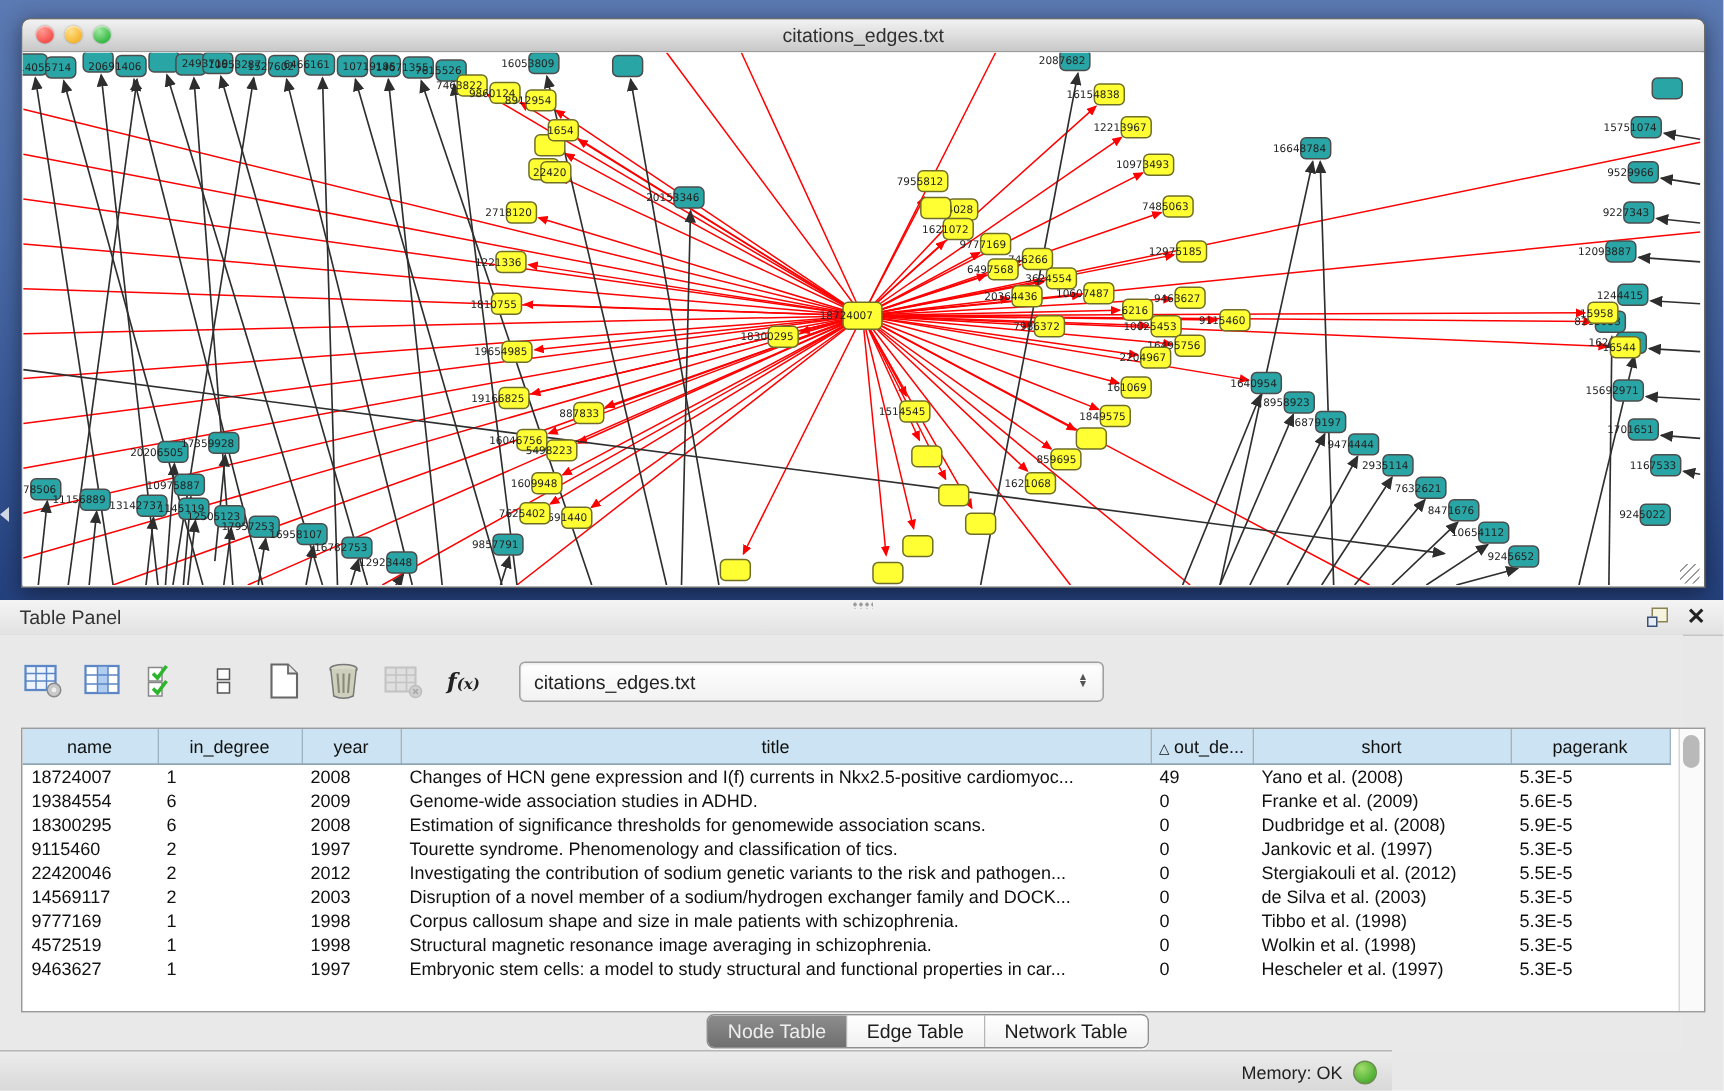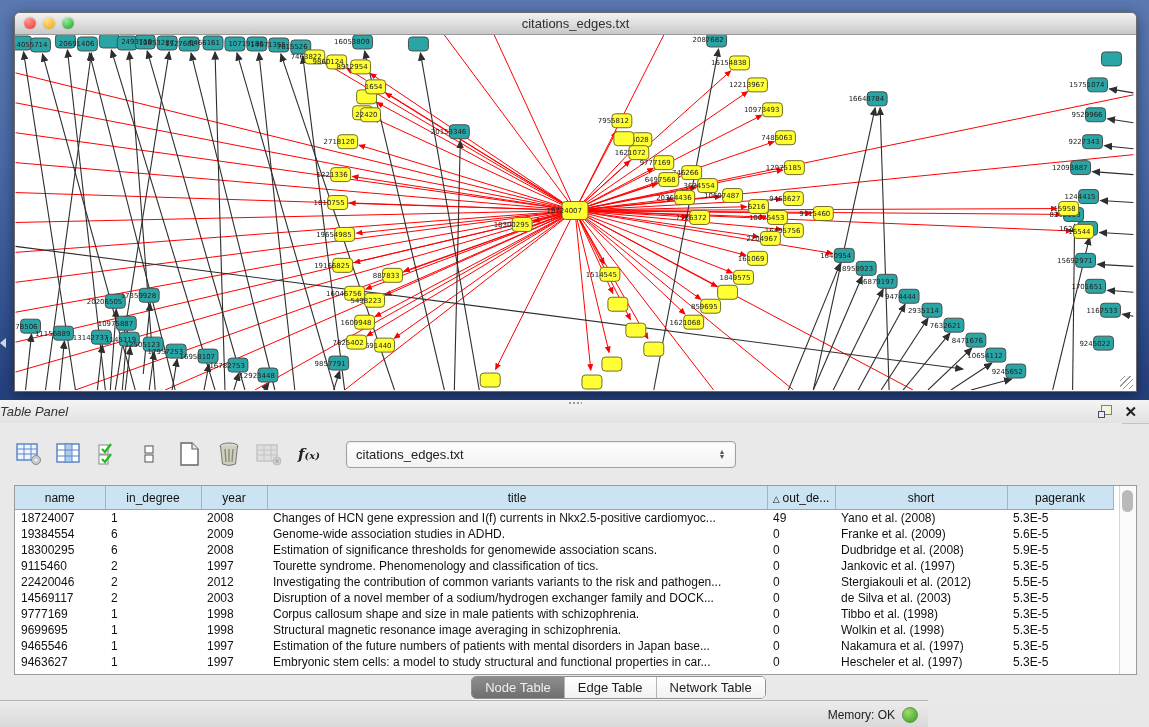--- a/index.html
+++ b/index.html
@@ -30,21 +30,21 @@
   .nlabel{font-family:"DejaVu Sans",sans-serif;font-size:7px;fill:#222;}
   .resize-grip{position:absolute;right:1px;bottom:1px;width:13px;height:13px;
     background:repeating-linear-gradient(135deg,transparent 0 3px,#9a9a9a 3px 4px);}
   .collapse-arrow{position:absolute;left:0px;top:338px;width:0;height:0;
     border-top:5px solid transparent;border-bottom:5px solid transparent;border-right:6px solid #cfd6e4;}
 
   
   .panel-header{position:absolute;left:0;top:400px;width:1149px;height:23px;
     background:linear-gradient(180deg,#f4f4f4,#e2e2e2);border-bottom:1px solid #c4c4c4;
     display:flex;align-items:center;}
-  .panel-title{font-size:13px;color:#333;flex:1;font-style:italic;}
+  .panel-title{font-size:13px;color:#333;padding-left:13px;flex:1;}
   .panel-hdr-icons{display:flex;align-items:center;gap:12px;padding-right:12px;}
   .float-ic{position:relative;width:14px;height:13px;}
   .float-ic .sq1{position:absolute;right:0;top:0;width:9px;height:8px;border:1px solid #8a8455;background:#f5f2dd;}
   .float-ic .sq2{position:absolute;left:0;bottom:0;width:5px;height:5px;border:1px solid #3c4f77;background:#e8ecf5;}
   .close-x{font-size:15px;font-weight:bold;color:#222;line-height:13px;cursor:default;}
   .splitter-grip{position:absolute;left:50%;top:401px;width:14px;height:5px;margin-left:-7px;
     background:radial-gradient(circle,#9a9a9a 1px,transparent 1.4px);background-size:4px 4px;}
 
   .panel-body{position:absolute;left:0;top:423px;width:1122px;height:277px;background:#e9e9e9;}
 
@@ -585,21 +585,21 @@
                 <td>1997</td>
                 <td>Tourette syndrome. Phenomenology and classification of tics.</td>
                 <td>0</td>
                 <td>Jankovic et al. (1997)</td>
                 <td>5.3E-5</td>
               </tr>
               <tr>
                 <td>22420046</td>
                 <td>2</td>
                 <td>2012</td>
-                <td>Investigating the contribution of common variants variants to the risk and pathogen...</td>
+                <td>Investigating the contribution of sodium genetic variants to the risk and pathogen...</td>
                 <td>0</td>
                 <td>Stergiakouli et al. (2012)</td>
                 <td>5.5E-5</td>
               </tr>
               <tr>
                 <td>14569117</td>
                 <td>2</td>
                 <td>2003</td>
                 <td>Disruption of a novel member of a sodium/hydrogen exchanger family and DOCK...</td>
                 <td>0</td>
@@ -609,35 +609,26 @@
               <tr>
                 <td>9777169</td>
                 <td>1</td>
                 <td>1998</td>
                 <td>Corpus callosum shape and size in male patients with schizophrenia.</td>
                 <td>0</td>
                 <td>Tibbo et al. (1998)</td>
                 <td>5.3E-5</td>
               </tr>
               <tr>
-                <td>9699695</td>
+                <td>4572519</td>
                 <td>1</td>
                 <td>1998</td>
                 <td>Structural magnetic resonance image averaging in schizophrenia.</td>
                 <td>0</td>
                 <td>Wolkin et al. (1998)</td>
-                <td>5.3E-5</td>
-              </tr>
-              <tr>
-                <td>9465546</td>
-                <td>1</td>
-                <td>1997</td>
-                <td>Estimation of the future numbers of patients with mental disorders in Japan base...</td>
-                <td>0</td>
-                <td>Nakamura et al. (1997)</td>
                 <td>5.3E-5</td>
               </tr>
               <tr>
                 <td>9463627</td>
                 <td>1</td>
                 <td>1997</td>
                 <td>Embryonic stem cells: a model to study structural and functional properties in car...</td>
                 <td>0</td>
                 <td>Hescheler et al. (1997)</td>
                 <td>5.3E-5</td>

